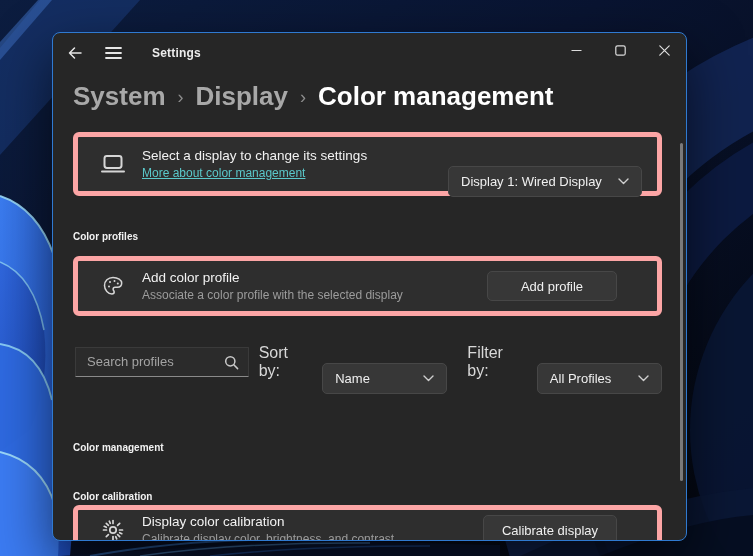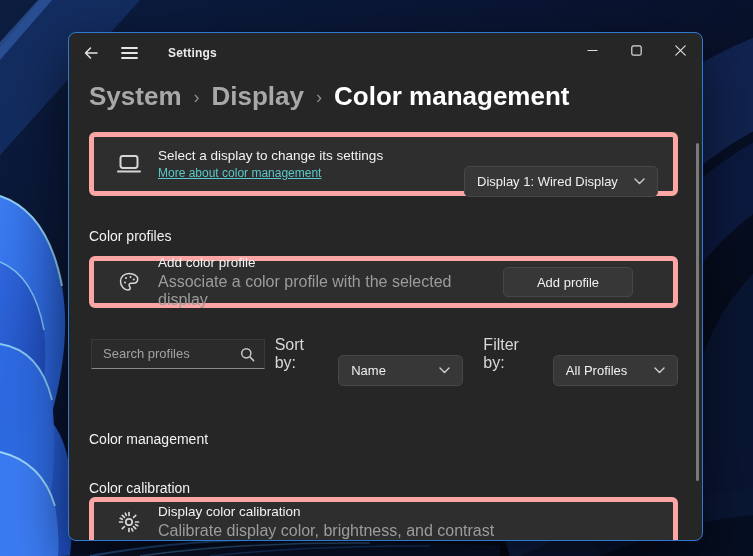--- a/index.html
+++ b/index.html
@@ -6,21 +6,21 @@
   html, body { width: 753px; height: 556px; overflow: hidden; }
   body {
     position: relative;
     font-family: "Liberation Sans", sans-serif;
     background: #04070f;
   }
   .wallpaper { position: absolute; inset: 0; z-index: 0; }
 
   
   .window {
-    position: absolute; left: 68px; top: 32px;
+    position: absolute; left: 52px; top: 32px;
     width: 635px; height: 509px;
     background: var(--window-bg, #262626);
     border: 1px solid var(--window-border, #2f7ad1);
     border-radius: 8px;
     box-shadow: 0 22px 55px rgba(0,0,0,.6);
     color: #f2f2f2;
     z-index: 1;
     overflow: hidden;
   }
 
@@ -52,46 +52,46 @@
 
   .card {
     width: 589px; background: var(--card-bg, #2e2e2e);
     border: 5px solid #fca5a5; border-radius: 6px;
     display: flex; align-items: center;
     padding: 0 15px 0 22px;
   }
   .card-icon { width: 26px; flex: 0 0 26px; margin-right: 16px; display: flex; justify-content: center; color: #d6d6d6; }
   .card-text { display: flex; flex-direction: column; gap: 3px; }
   .card-title { font-size: 13.5px; color: #f2f2f2; }
-  .card-sub { font-size: 16px; color: #9c9c9c; }
+  .card-sub { font-size: 12px; color: #9c9c9c; }
   .card-link { font-size: 12px; color: var(--link, #5ac8ca); text-decoration: underline; cursor: pointer; }
   .flex-spacer { flex: 1; }
 
   .dropdown {
     height: 31px; background: var(--control-bg, #373737); border: 1px solid #474747;
     border-radius: 5px; display: flex; align-items: center; justify-content: space-between;
     padding: 0 12px; font-size: 13px; color: #f0f0f0; cursor: default; margin-top: 34px;
   }
   .dd-chevron { color: #cfcfcf; margin-left: 14px; display: flex; }
 
   .btn {
     height: 30px; min-width: 130px; padding: 0 18px;
     background: var(--control-bg, #373737); border: 1px solid #474747; border-radius: 5px;
     color: #f0f0f0; font-size: 13px; font-family: "Liberation Sans", sans-serif;
     display: flex; align-items: center; justify-content: center;
   }
 
-  .section-h { font-size: 14px; font-weight: 400; color: #f2f2f2; line-height: 17px; }
+  .section-h { font-size: 10px; font-weight: 700; color: #f2f2f2; line-height: 17px; }
   .h-profiles { margin-top: 32px; }
   .h-mgmt { margin-top: 45px; }
   .h-calib { margin-top: 32px; }
 
   .card-display { margin-top: 19px; height: 64px; }
   .dd-display { width: 194px; }
-  .card-add { margin-top: 11px; height: 52px; }
+  .card-add { margin-top: 11px; height: 60px; }
   .card-calib { height: 50px; }
   .btn-row-gap { margin-right: 25px; }
 
   
   .filter-row { margin-top: 13px; display: flex; align-items: center; padding-left: 2px; }
   .searchbox {
     position: relative; width: 182px; height: 30px;
     background: #2b2b2b; border: 1px solid #3a3a3a; border-bottom: 1px solid #8a8a8a;
     border-radius: 1px;
   }
@@ -293,19 +293,20 @@
               <path d="M18.7,14.7 L20.8,15.7"></path>
           </g>
           <circle cx="12" cy="12" r="3.2" fill="none" stroke="currentColor" stroke-width="1.7"></circle>
         </svg>
       </div>
       <div class="card-text">
         <span class="card-title">Display color calibration</span>
         <span class="card-sub">Calibrate display color, brightness, and contrast</span>
       </div>
       <div class="flex-spacer"></div>
+      <button class="btn btn-row-gap">Calibrate display</button>
     </div>
 
   </div>
 
   <div class="scrollbar-thumb"></div>
 
 </div>
 
 </body></html>

